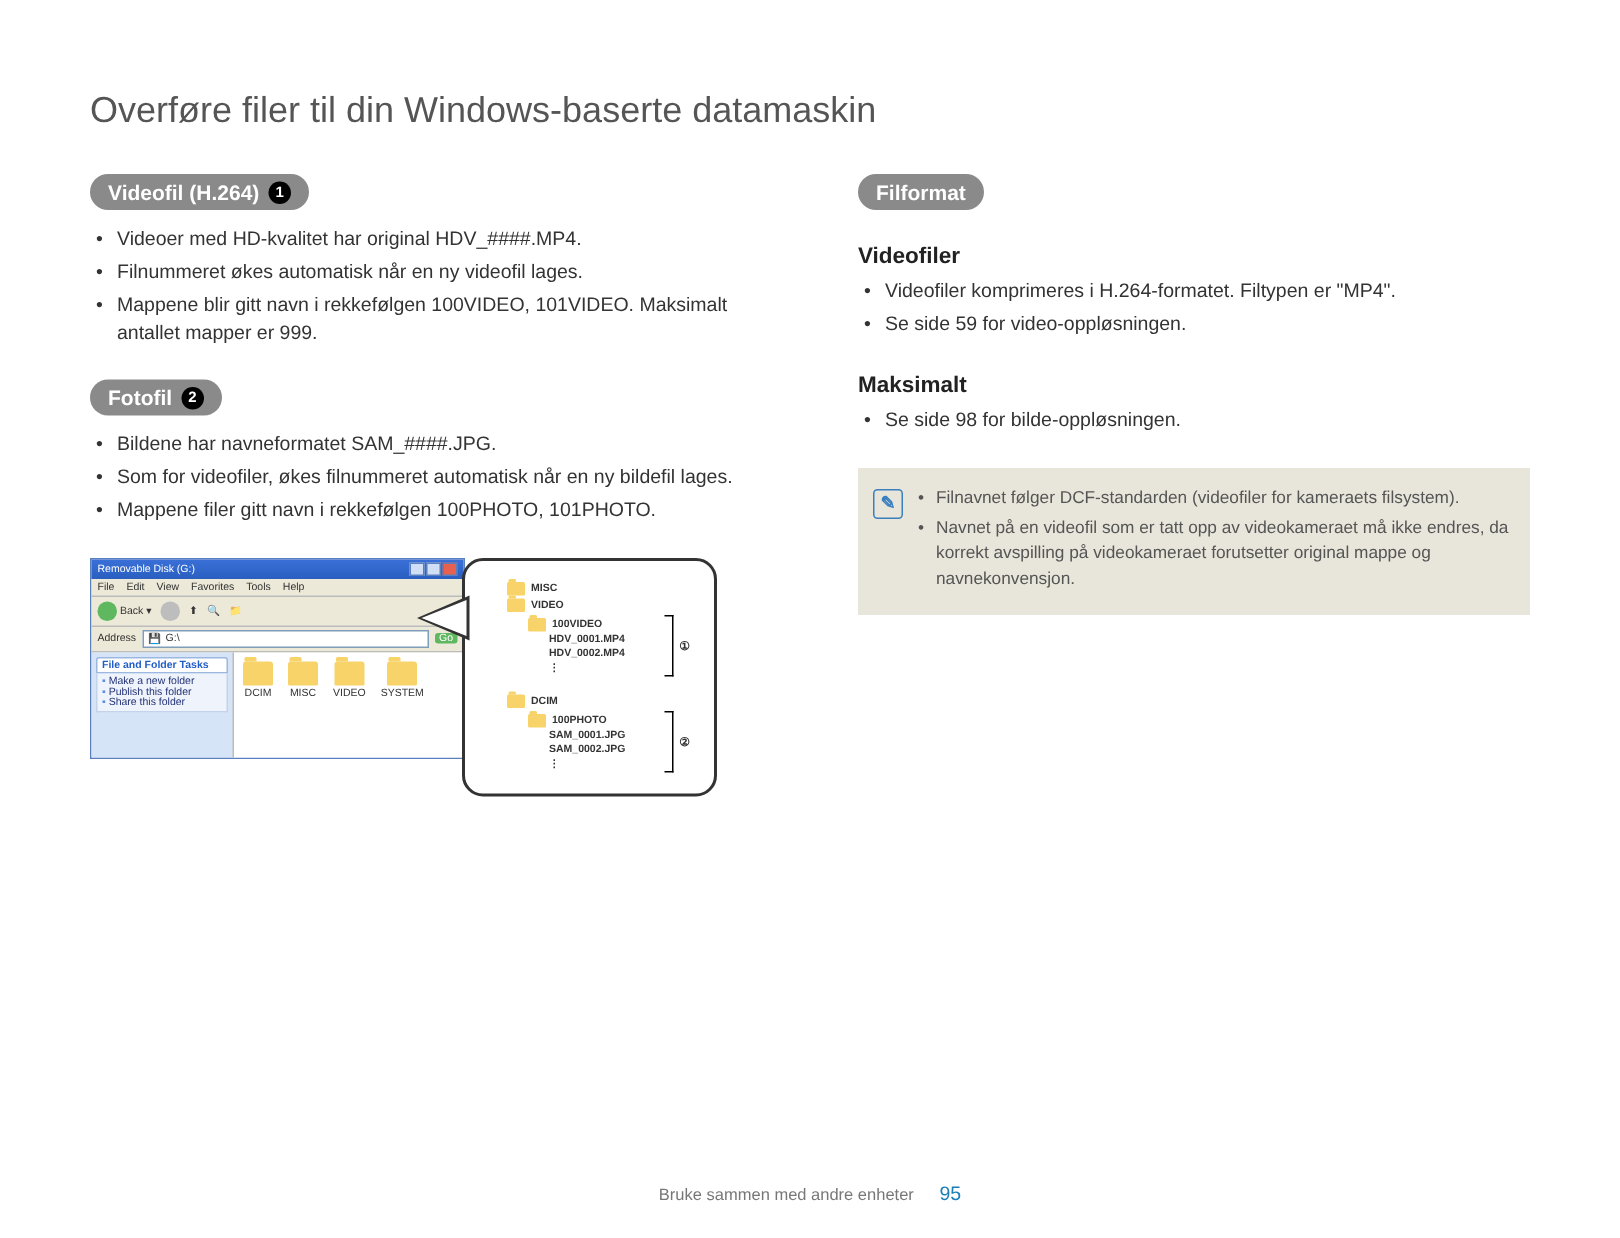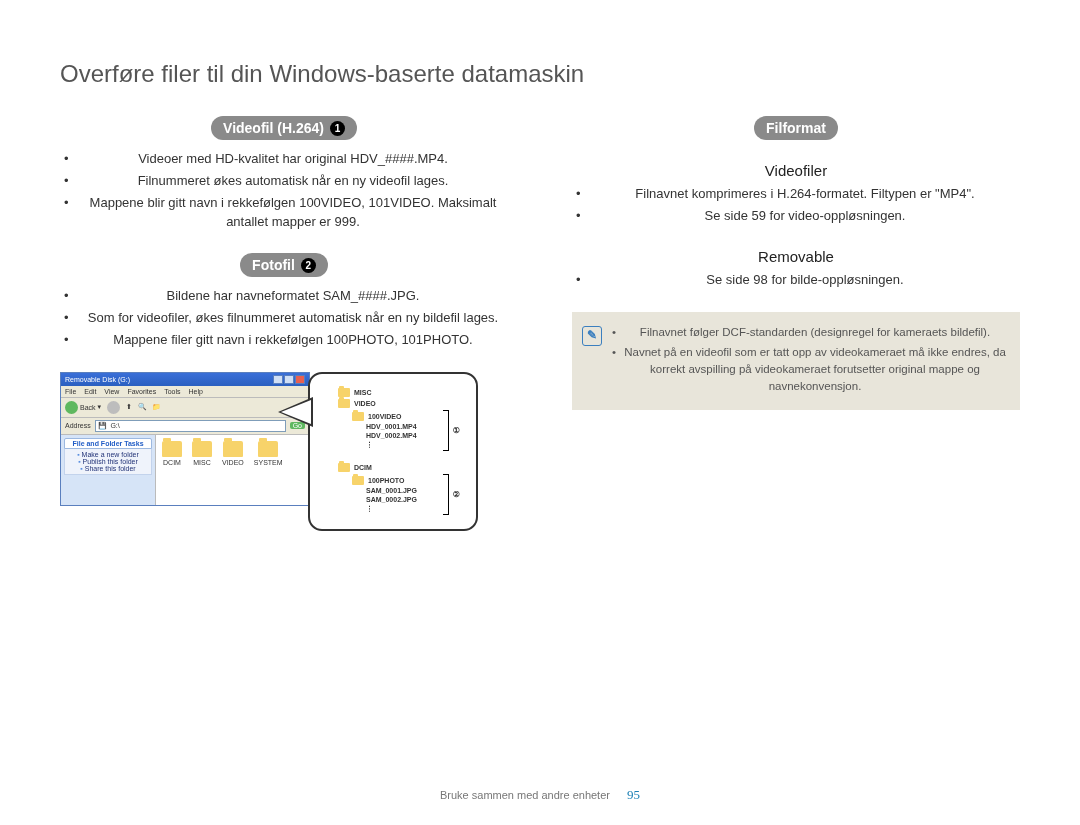--- a/index.html
+++ b/index.html
@@ -14,21 +14,20 @@
   }
   .page-title {
     font-size: 24px;
     font-weight: 400;
     color: #555;
     margin-bottom: 28px;
   }
   .columns {
     display: flex;
     gap: 64px;
-    text-align: center;
   }
   .col {
     flex: 1;
     min-width: 0;
   }
   .pill {
     display: inline-flex;
     align-items: center;
     background: #8a8a8a;
     color: #fff;
@@ -65,21 +64,21 @@
     margin-bottom: 3px;
   }
   ul.bullets > li::before {
     content: "•";
     position: absolute;
     left: 0;
     top: 0;
   }
   .subhead {
     font-size: 15px;
-    font-weight: 400;
+    font-weight: 700;
     color: #222;
     margin: 12px 0 6px 0;
   }
   .note-box {
     background: #e8e5da;
     padding: 12px 14px 12px 10px;
     margin-top: 14px;
     display: flex;
     gap: 10px;
     font-size: 11.5px;
@@ -256,21 +255,21 @@
   .brace-label{ font-size:8px; padding-left:4px; align-self:center; }
 
   .footer {
     position:absolute;
     bottom:22px;
     left:0;right:0;
     text-align:center;
     font-size:11px;
     color:#777;
   }
-  .footer .pn { color:#1a7fb5; font-size:13px; margin-left:14px;font-family:Liberation Serif, serif; }
+  .footer .pn { color:#1a7fb5; font-size:13px; margin-left:14px; }
 </style>
 </head>
 <body>
 
 <h1 class="page-title">Overføre filer til din Windows-baserte datamaskin</h1>
 
 <div class="columns">
 
   <div class="col">
 
@@ -421,33 +420,33 @@
     </div>
   </div>
 
   <div class="col">
     <div class="pill">
       <span>Filformat</span>
     </div>
 
     <div class="subhead">Videofiler</div>
     <ul class="bullets">
-      <li>Filnavnet komprimeres i H.264-formatet. Filtypen er "MP4".</li>
+      <li>Videofiler komprimeres i H.264-formatet. Filtypen er "MP4".</li>
       <li>Se side 59 for video-oppløsningen.</li>
     </ul>
 
-    <div class="subhead">Removable</div>
+    <div class="subhead">Maksimalt</div>
     <ul class="bullets">
       <li>Se side 98 for bilde-oppløsningen.</li>
     </ul>
 
     <div class="note-box">
       <div class="note-icon">✎</div>
       <ul>
-        <li>Filnavnet følger DCF-standarden (designregel for kameraets bildefil).</li>
+        <li>Filnavnet følger DCF-standarden (videofiler for kameraets filsystem).</li>
         <li>Navnet på en videofil som er tatt opp av videokameraet må ikke endres, da korrekt avspilling på videokameraet forutsetter original mappe og navnekonvensjon.</li>
       </ul>
     </div>
   </div>
 </div>
 
 <div class="footer">
   <span>Bruke sammen med andre enheter</span>
   <span class="pn">95</span>
 </div>

